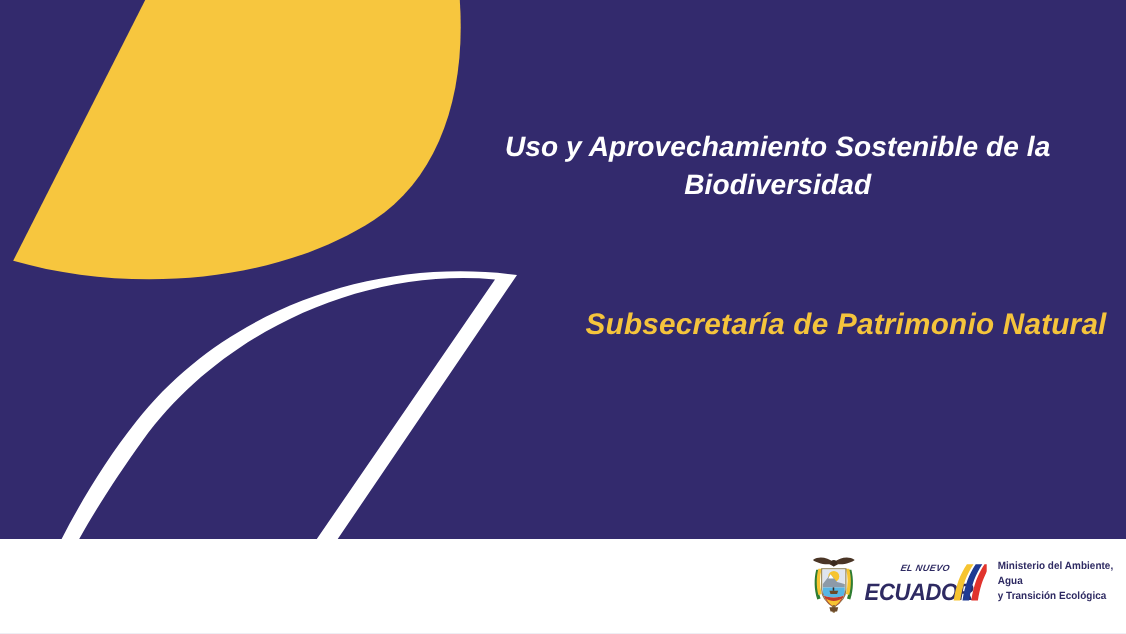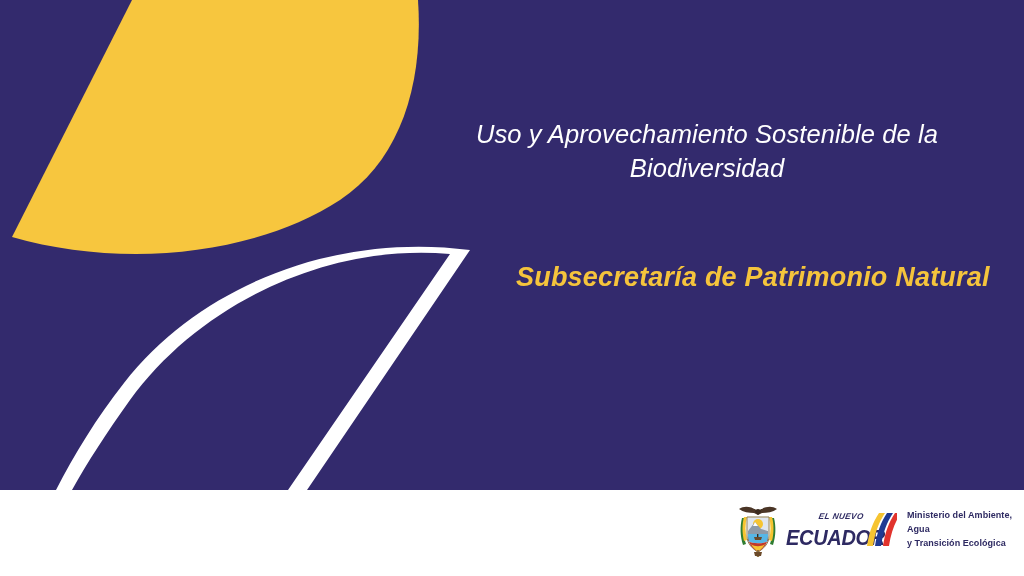--- a/index.html
+++ b/index.html
@@ -35,30 +35,31 @@
 
   
   .slide-title {
     position:absolute;
     left:414px; top:118px;
     width:586px;
     text-align:center;
     color:#ffffff;
     font-size:25.5px;
     font-style:italic;
-    font-weight:400;
+    font-weight:700;
     line-height:1.33;
     letter-spacing:0.1px;
   }
 
   
   .subtitle-block {
     position:absolute;
-    left:516px; top:260px;
+    left:516px; top:278px;
     width:490px;
+    text-align:right;
   }
   .subtitle-line {
     color:#f5c43c;
     font-size:27px;
     font-weight:bold;
     font-style:italic;
     line-height:1.30;
     letter-spacing:0.2px;
   }
   .subtitle-gap { height:42px; }

